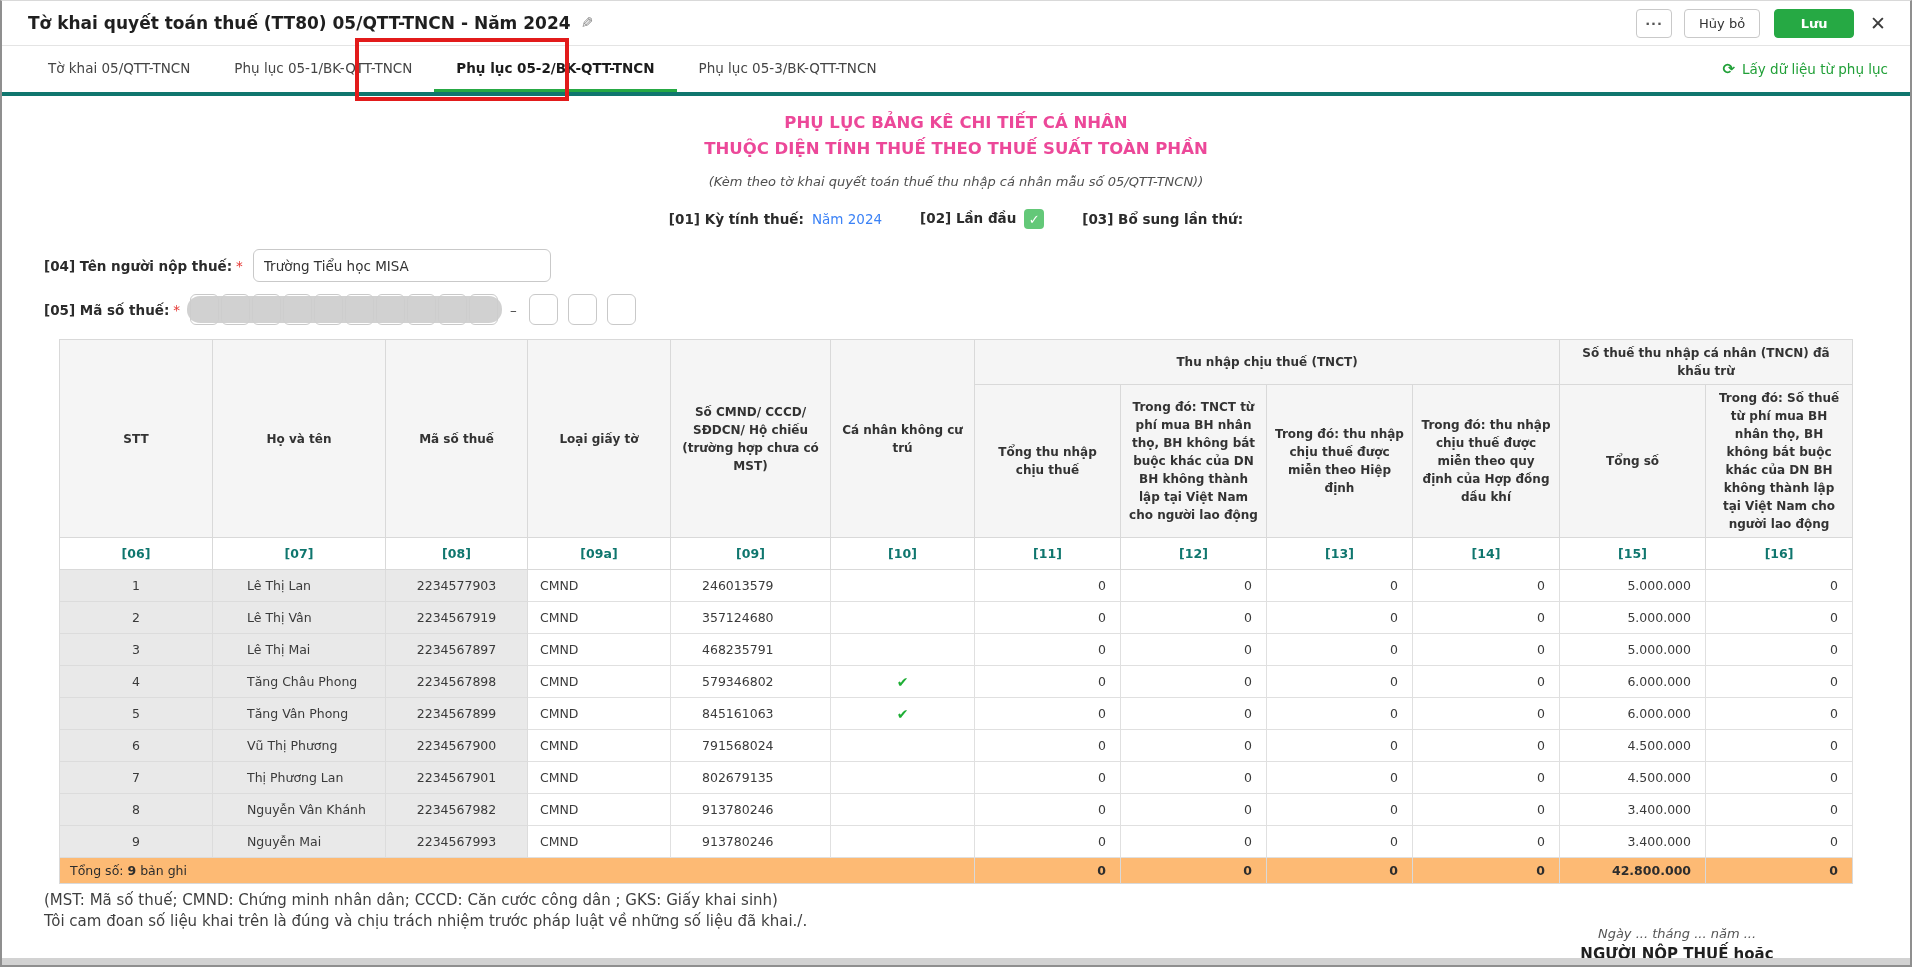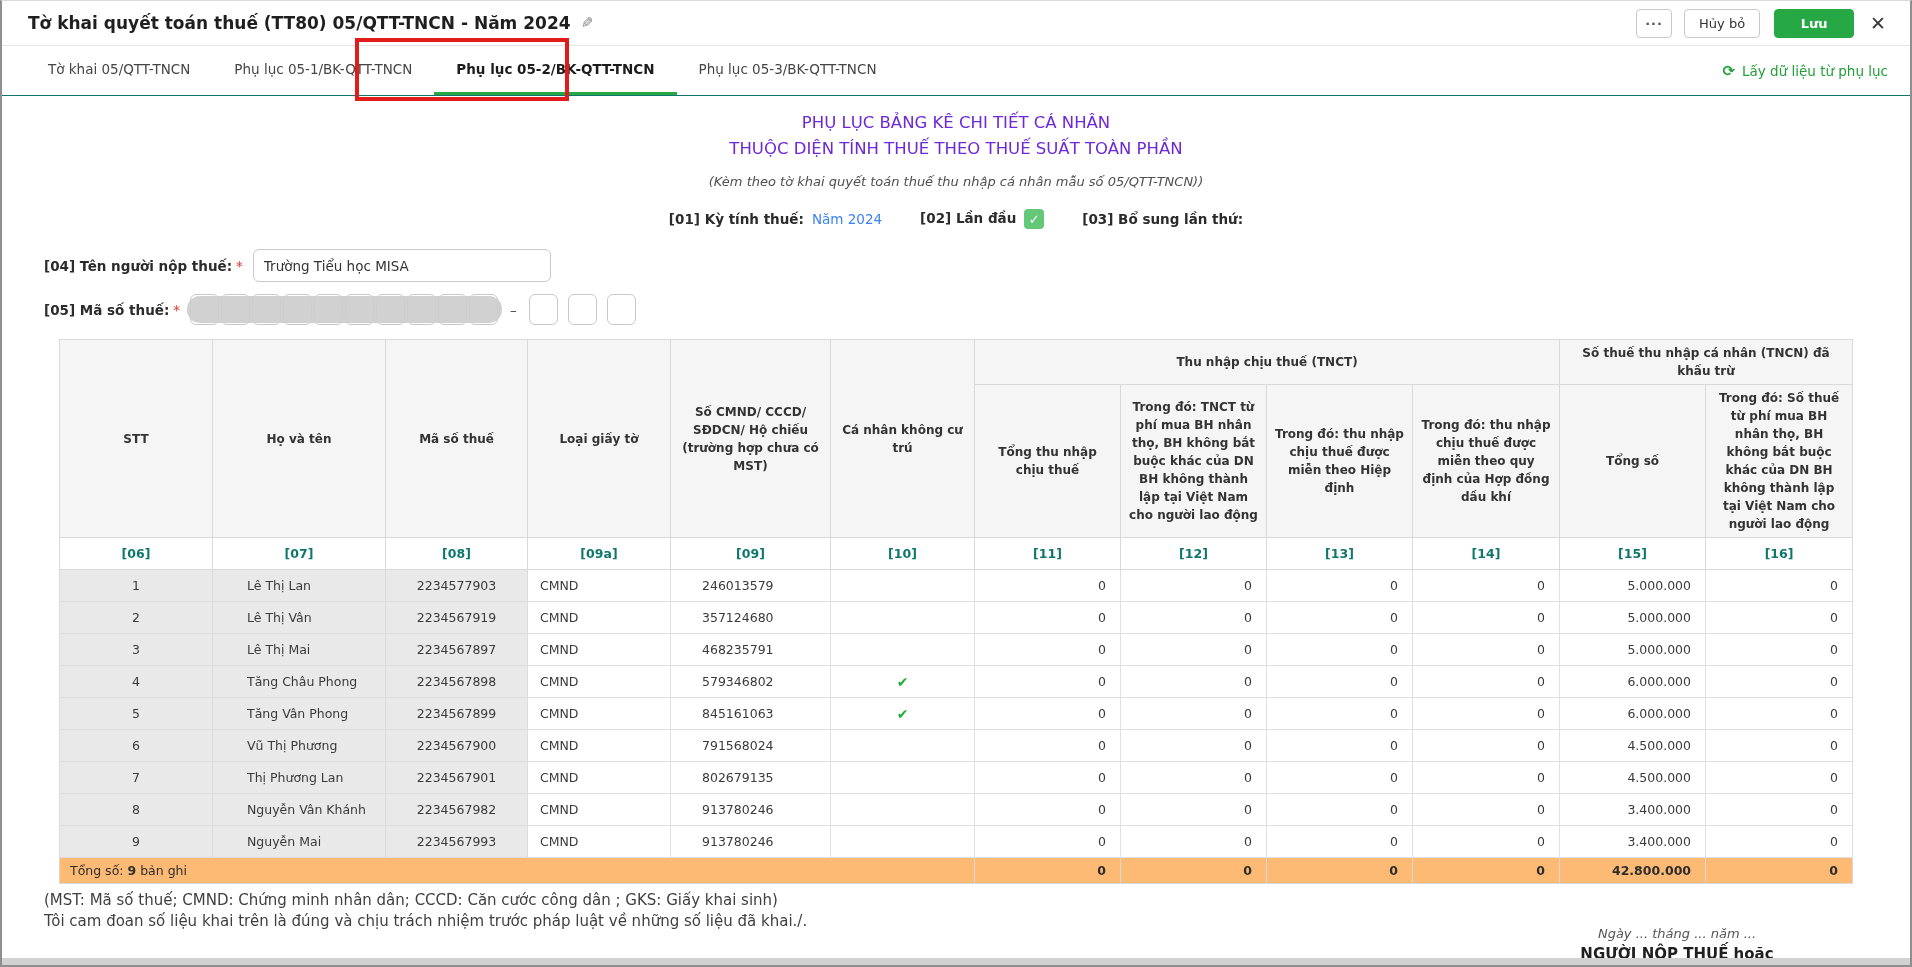--- a/index.html
+++ b/index.html
@@ -17,33 +17,33 @@
   .btn { height:29px; border:1px solid #c9c9c9; border-radius:4px; background:#fff;
          font-size:13px; color:#333; display:inline-flex; align-items:center; justify-content:center;
          font-family:inherit; cursor:pointer; }
   .btn-more { width:36px; margin-right:12px; font-weight:bold; letter-spacing:1px; color:#555; }
   .btn-cancel { width:76px; margin-right:14px; }
   .btn-save { width:80px; background:#26a944; border-color:#26a944; color:#fff; font-weight:bold; margin-right:16px; }
   .close-ic { font-size:19px; color:#3c3c3c; cursor:pointer; line-height:1; }
 
   
   .tabbar { position:relative; height:50px; display:flex; align-items:stretch;
-            padding-left:24px; border-bottom:1px solid #0f766e; }
+            padding-left:24px; border-bottom:4px solid #0f766e; }
   .tab { display:flex; align-items:center; padding:0 22px; font-size:13.5px; color:#454545;
          cursor:pointer; border-bottom:3px solid transparent; }
   .tab.active { color:#1c1c1c; font-weight:bold; border-bottom:3px solid #26a944; }
   .tab-right { position:absolute; right:22px; top:0; height:100%; display:flex; align-items:center;
                color:#21a038; font-size:13.5px; cursor:pointer; }
   .refresh-ic { font-size:15px; font-weight:bold; margin-right:7px; }
   .red-annotation { position:absolute; left:353px; top:37px; width:214px; height:63px;
                     border:4px solid #e21b1b; z-index:20; pointer-events:none; }
 
   
   .content { padding:14px 42px 0 42px; position:relative; }
-  .form-title { text-align:center; font-weight:normal; font-size:16.5px; color:#6d28d9; line-height:26px; }
+  .form-title { text-align:center; font-weight:bold; font-size:16.5px; color:#ec4899; line-height:26px; }
   .form-subtitle { text-align:center; font-style:italic; font-size:13px; color:#4f4f4f; margin-top:12px; }
   .period-row { display:flex; justify-content:center; align-items:center; gap:38px; margin-top:20px;
                 font-size:13.5px; }
   .lbl { font-weight:600; color:#2b2b2b; }
   .val { color:#3b82f6; margin-left:8px; }
   .checkbox { width:20px; height:20px; border-radius:4px; background:#63c878; color:#fff;
               display:inline-flex; align-items:center; justify-content:center; font-size:13px;
               margin-left:8px; vertical-align:middle; cursor:pointer; }
   .field-row { display:flex; align-items:center; margin-top:20px; font-size:13.5px; }
   .req { color:#e53935; margin-left:4px; }

